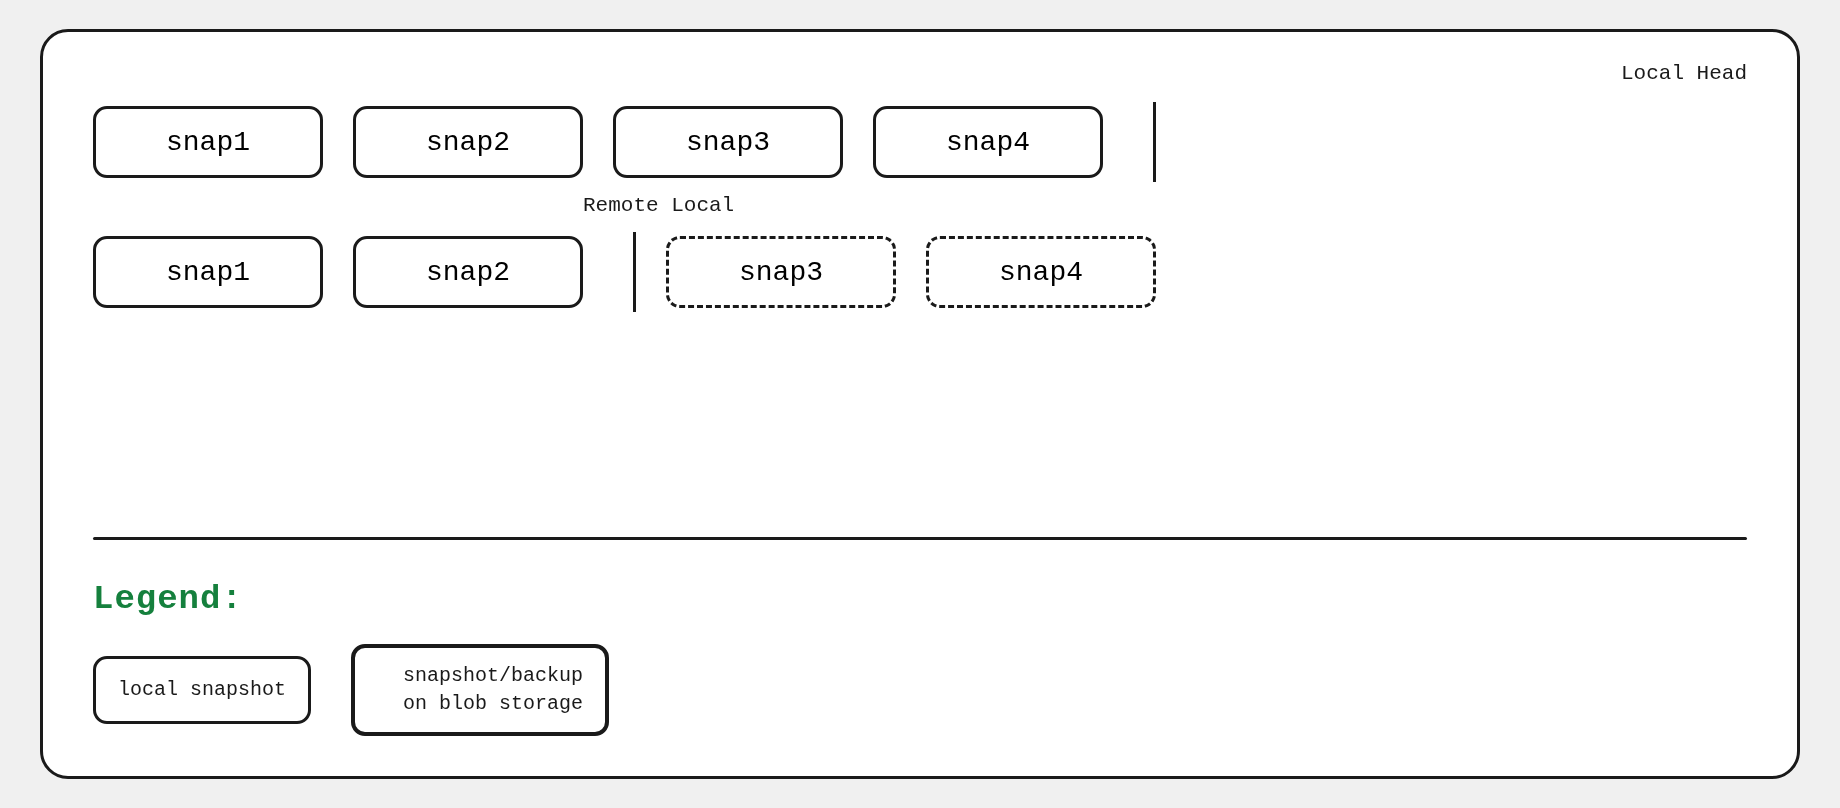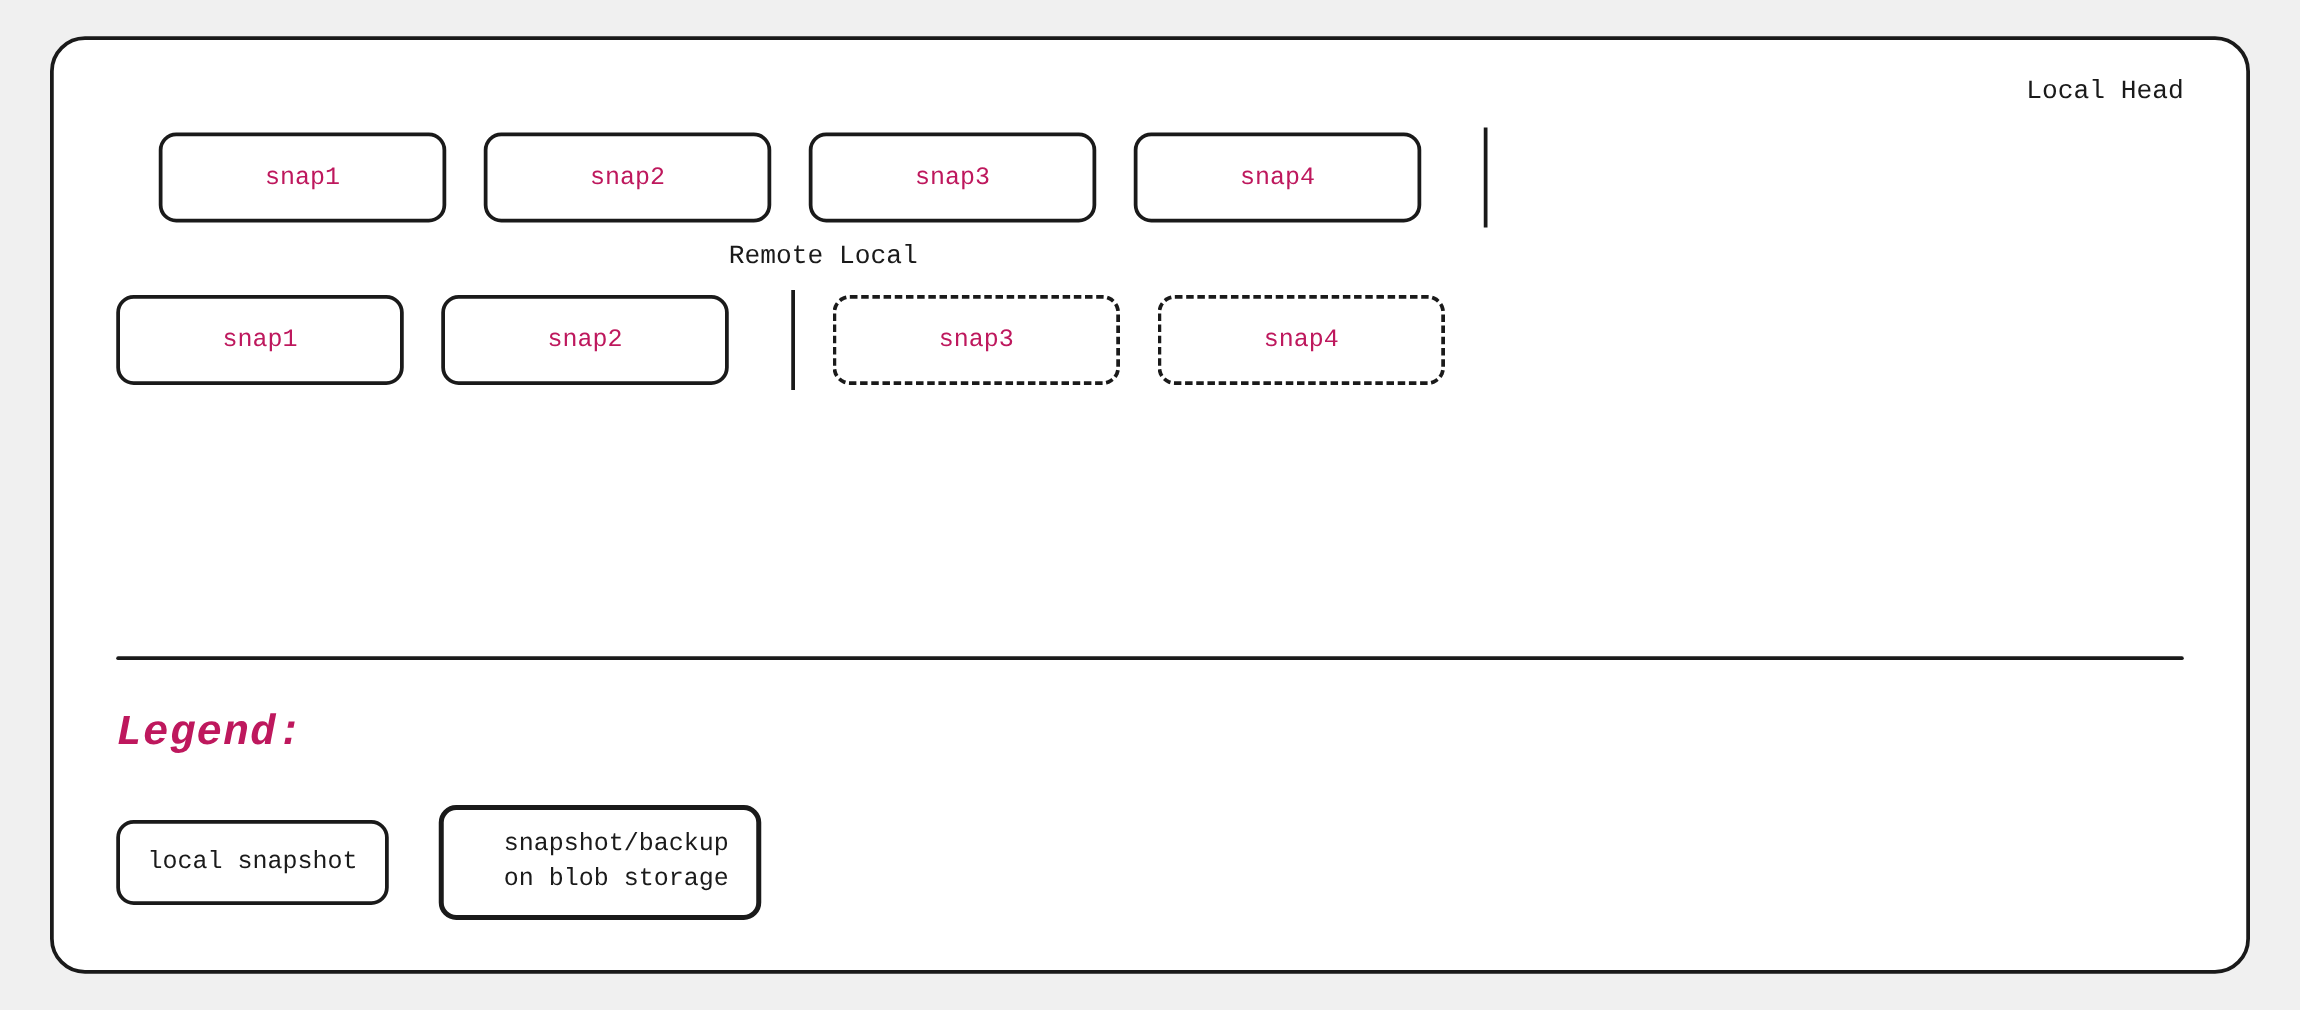--- a/index.html
+++ b/index.html
@@ -39,22 +39,22 @@
     
     .snap-box {
       display: flex;
       align-items: center;
       justify-content: center;
       width: 230px;
       height: 72px;
       border: 3px solid #1a1a1a;
       border-radius: 14px;
       font-family: 'Courier New', cursive;
-      font-size: 20px;
-      color: #be185d;
+      font-size: 28px;
+      color: #000000;
       margin-right: 30px;
       background: #fff;
       flex-shrink: 0;
     }
 
     
     .snap-box-dashed {
       border: 3px dashed #1a1a1a;
       border-radius: 14px;
     }
@@ -70,24 +70,23 @@
 
     
     .legend-section {
       padding-top: 10px;
     }
 
     .legend-title {
       font-family: 'Courier New', cursive;
       font-size: 34px;
       font-weight: bold;
-      color: #be185d;
-      margin-bottom: 38px;
+      color: #15803d;
+      margin-bottom: 26px;
       letter-spacing: 1px;
-      font-style: italic;
     }
 
     .legend-items {
       display: flex;
       align-items: center;
       gap: 40px;
       flex-wrap: wrap;
     }
 
     .legend-item {
@@ -152,21 +151,20 @@
       width: 3px;
       height: 80px;
       background: #1a1a1a;
       margin-left: 20px;
       flex-shrink: 0;
     }
 
     .diagram-top {
       position: relative;
       margin-top: 30px;
-      margin-left: 34px;
     }
   </style>
 </head>
 <body>
 
 <div class="main-container">
 
   <div class="diagram-section">
 
     <div class="diagram-top">

